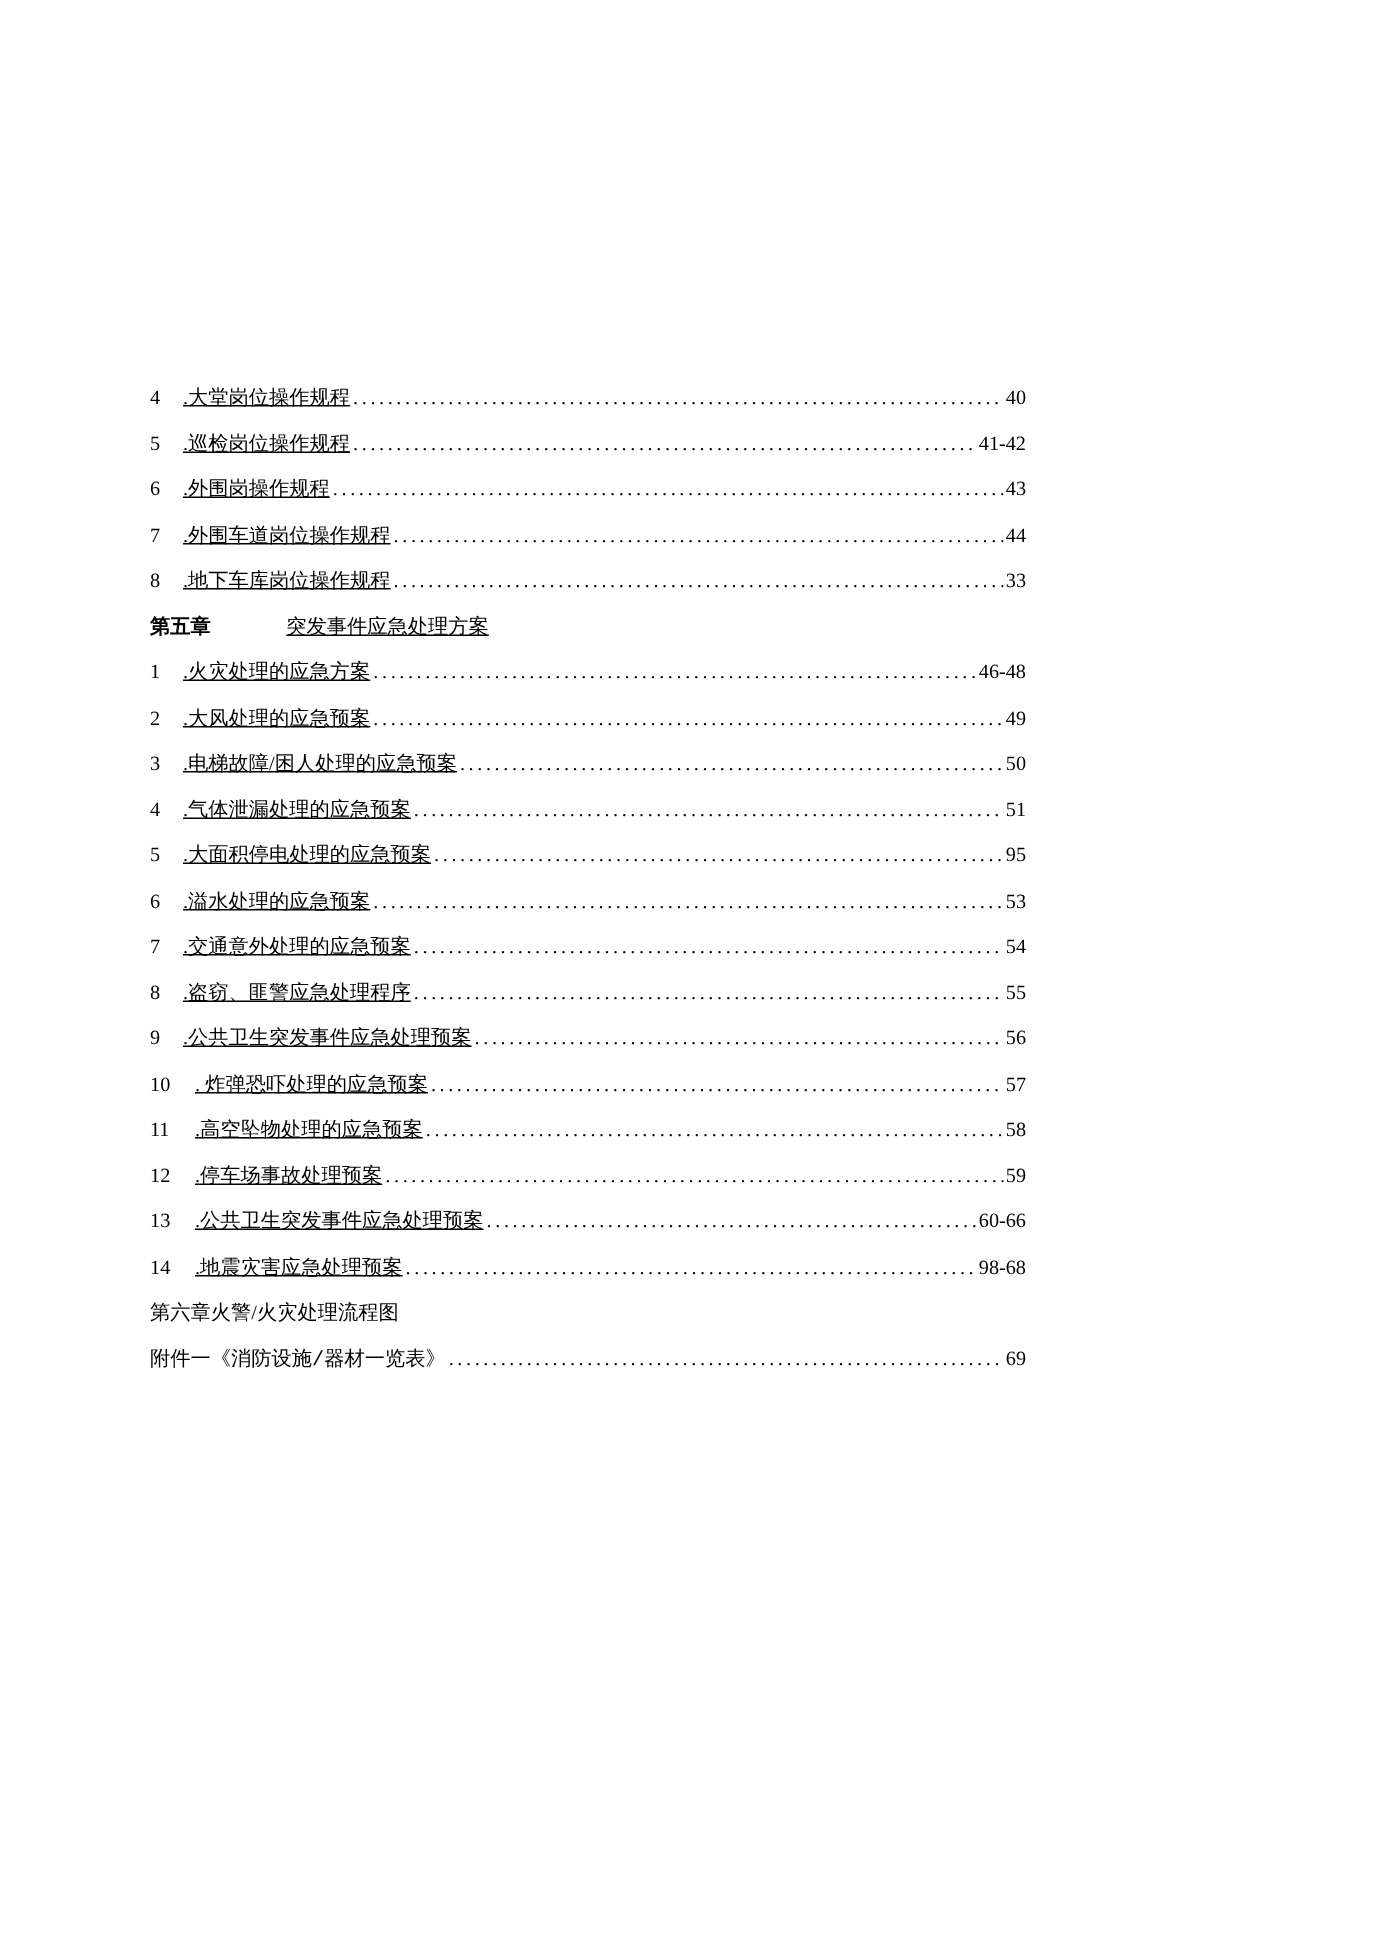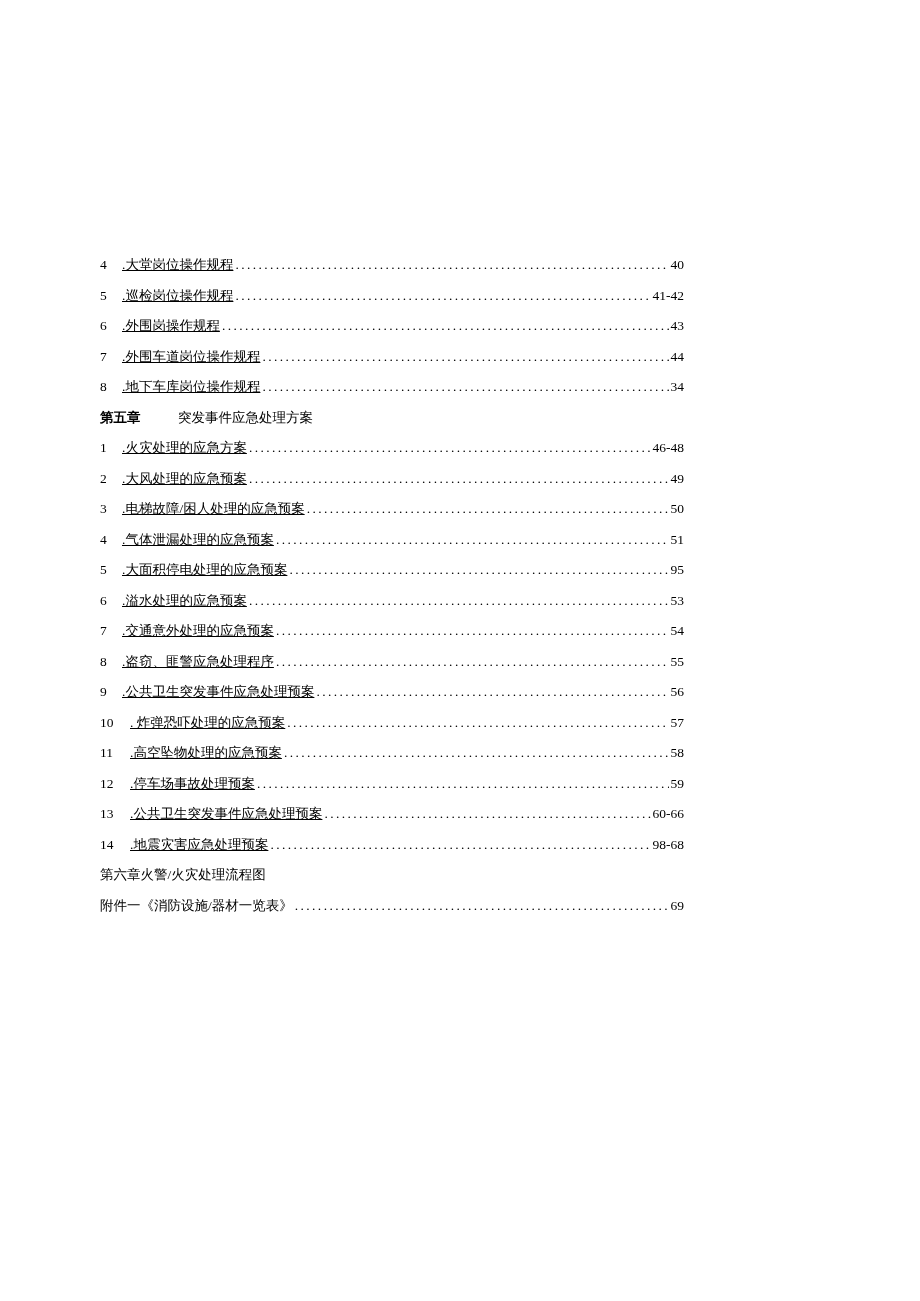--- a/index.html
+++ b/index.html
@@ -55,30 +55,32 @@
     }
     .chapter-heading {
       margin-bottom: 17px;
     }
     .chapter-label {
       display: inline-block;
       font-weight: bold;
     }
     .chapter-title {
       display: inline-block;
-      margin-left: 34px;
+      margin-left: 47px;
+      text-decoration: underline;
     }
     .appendix-entry {
       display: flex;
       align-items: baseline;
       margin-bottom: 17px;
       white-space: nowrap;
     }
     .appendix-title {
       flex-shrink: 0;
+      font-family: Liberation Mono, monospace;
     }
   </style>
 </head>
 <body>
 
 <div class="page">
 
   <div class="toc-entry">
     <span class="toc-num">4</span>
     <span class="toc-title">.大堂岗位操作规程</span>
@@ -100,21 +102,21 @@
   <div class="toc-entry">
     <span class="toc-num">7</span>
     <span class="toc-title">.外围车道岗位操作规程</span>
     <span class="toc-leader"></span>
     <span class="toc-page">44</span>
   </div>
   <div class="toc-entry">
     <span class="toc-num">8</span>
     <span class="toc-title">.地下车库岗位操作规程</span>
     <span class="toc-leader"></span>
-    <span class="toc-page">34</span>
+    <span class="toc-page">33</span>
   </div>
 
   <div class="chapter-heading">
     <span class="chapter-label">第五章</span>
     <span class="chapter-title">突发事件应急处理方案</span>
   </div>
 
   <div class="toc-entry">
     <span class="toc-num">1</span>
     <span class="toc-title">.火灾处理的应急方案</span>

